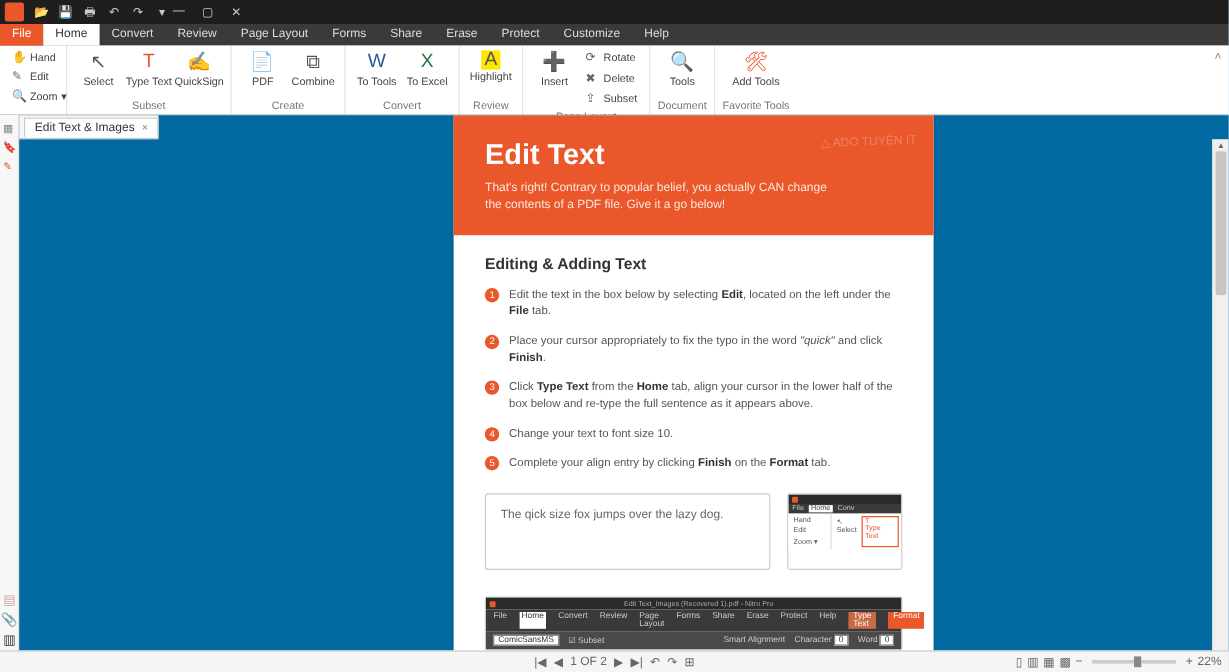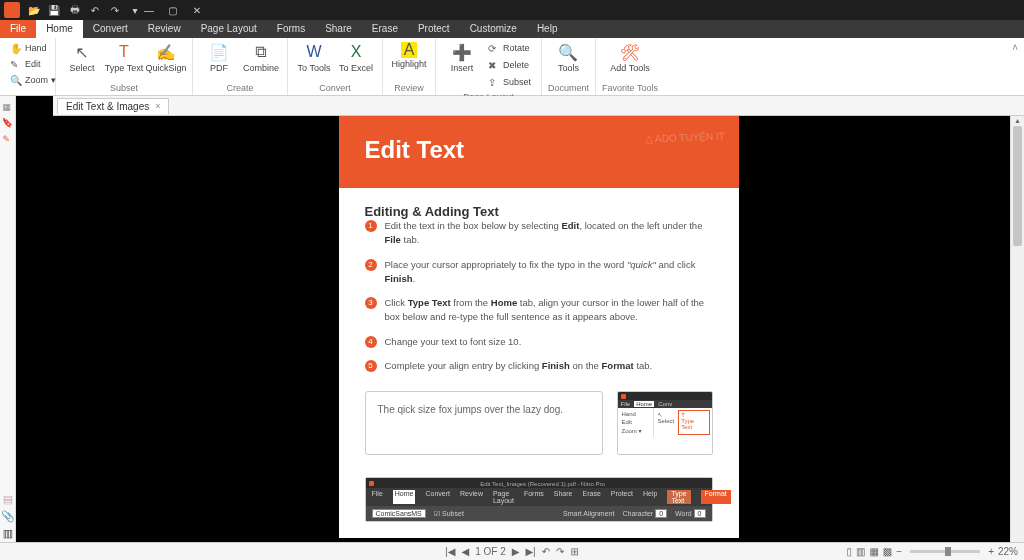--- a/index.html
+++ b/index.html
@@ -32,32 +32,32 @@
 .btn-sm .ic { width: 12px; font-size: 10px; color: #666; }
 .vcol { display: flex; flex-direction: column; justify-content: flex-start; gap: 1px; }
 
 
 .workspace { display: flex; height: 464px; }
 .leftbar { width: 16px; background: #f7f7f7; border-right: 1px solid #ddd; display: flex; flex-direction: column; gap: 6px; padding-top: 6px; align-items: center; }
 .leftbar span { width: 10px; height: 10px; font-size: 9px; color: #888; }
 .leftbar-bottom { position: absolute; left: 0; bottom: 20px; width: 16px; display: flex; flex-direction: column; gap: 4px; align-items: center; }
 
 
-.docarea { flex: 1; background: #000000; display: flex; flex-direction: column; position: relative; padding-left: 37px; }
+.docarea { flex: 1; background: #0369a1; display: flex; flex-direction: row; position: relative; }
 .tabstrip { height: 20px; background: #f5f5f5; border-bottom: 1px solid #ccc; display: flex; align-items: center; padding-left: 4px; }
 .tab { background: #fff; border: 1px solid #ccc; border-bottom: none; padding: 2px 8px; font-size: 10px; display: flex; align-items: center; gap: 6px; }
 .tab .x { color: #888; font-size: 9px; }
 .canvas { flex: 1; overflow: hidden; position: relative; }
 .page { width: 400px; background: #fff; margin: 0 auto; box-shadow: 0 1px 4px rgba(0,0,0,.25); }
 .hero { background: #e9572b; color: #fff; padding: 20px 26px 18px; position: relative; }
 .hero h1 { font-size: 24px; font-weight: 600; margin-bottom: 6px; }
 .hero p { font-size: 10px; line-height: 1.4; max-width: 300px; color: #ffe5db; }
 .wm { position: absolute; right: 14px; top: 16px; font-size: 10px; color: rgba(255,255,255,.25); transform: rotate(-2deg); }
 .content { padding: 16px 26px; }
-.content h2 { font-size: 13px; font-weight: 700; color: #333; }
+.content h2 { font-size: 13px; font-weight: 700; color: #333; margin-bottom: 12px; }
 .step { display: flex; gap: 8px; font-size: 9.5px; color: #555; margin-bottom: 10px; line-height: 1.5; }
 .step .n { width: 12px; height: 12px; border-radius: 50%; background: #e9572b; color: #fff; font-size: 8px; display: flex; align-items: center; justify-content: center; flex-shrink: 0; margin-top: 1px; }
 .step b { color: #333; font-weight: 700; }
 .step em { font-style: italic; }
 .examples { display: flex; gap: 14px; margin-top: 18px; }
 .exbox { border: 1px solid #ccc; border-radius: 3px; padding: 12px; font-size: 10px; color: #666; flex: 1; min-height: 64px; }
 .mini { width: 96px; border: 1px solid #ccc; border-radius: 2px; overflow: hidden; font-size: 7px; }
 .mini-top { background: #2a2a2a; height: 8px; display: flex; align-items: center; padding-left: 3px; }
 .mini-top span { width: 5px; height: 5px; background: #e9572b; border-radius: 1px; }
 .mini-menu { background: #3a3a3a; color: #ccc; display: flex; gap: 4px; padding: 1px 3px; font-size: 6px; }
@@ -244,20 +244,21 @@
       <div class="tab">
         <span>Edit Text &amp; Images</span>
         <span class="x">×</span>
       </div>
     </div>
     <div class="canvas">
       <div class="page">
         <div class="hero">
           <div class="wm">△ ADO TUYỆN IT</div>
           <h1>Edit Text</h1>
+          <p>That's right! Contrary to popular belief, you actually CAN change the contents of a PDF file. Give it a go below!</p>
         </div>
         <div class="content">
           <h2>Editing &amp; Adding Text</h2>
           <div class="step">
               <div class="n">1</div>
               <div><span>Edit the text in the box below by selecting </span><b>Edit</b><span>, located on the left under the </span><b>File</b><span> tab.</span></div>
             </div>
           <div class="step">
               <div class="n">2</div>
               <div><span>Place your cursor appropriately to fix the typo in the word </span><em>"quick"</em><span> and click </span><b>Finish</b><span>.</span></div>

